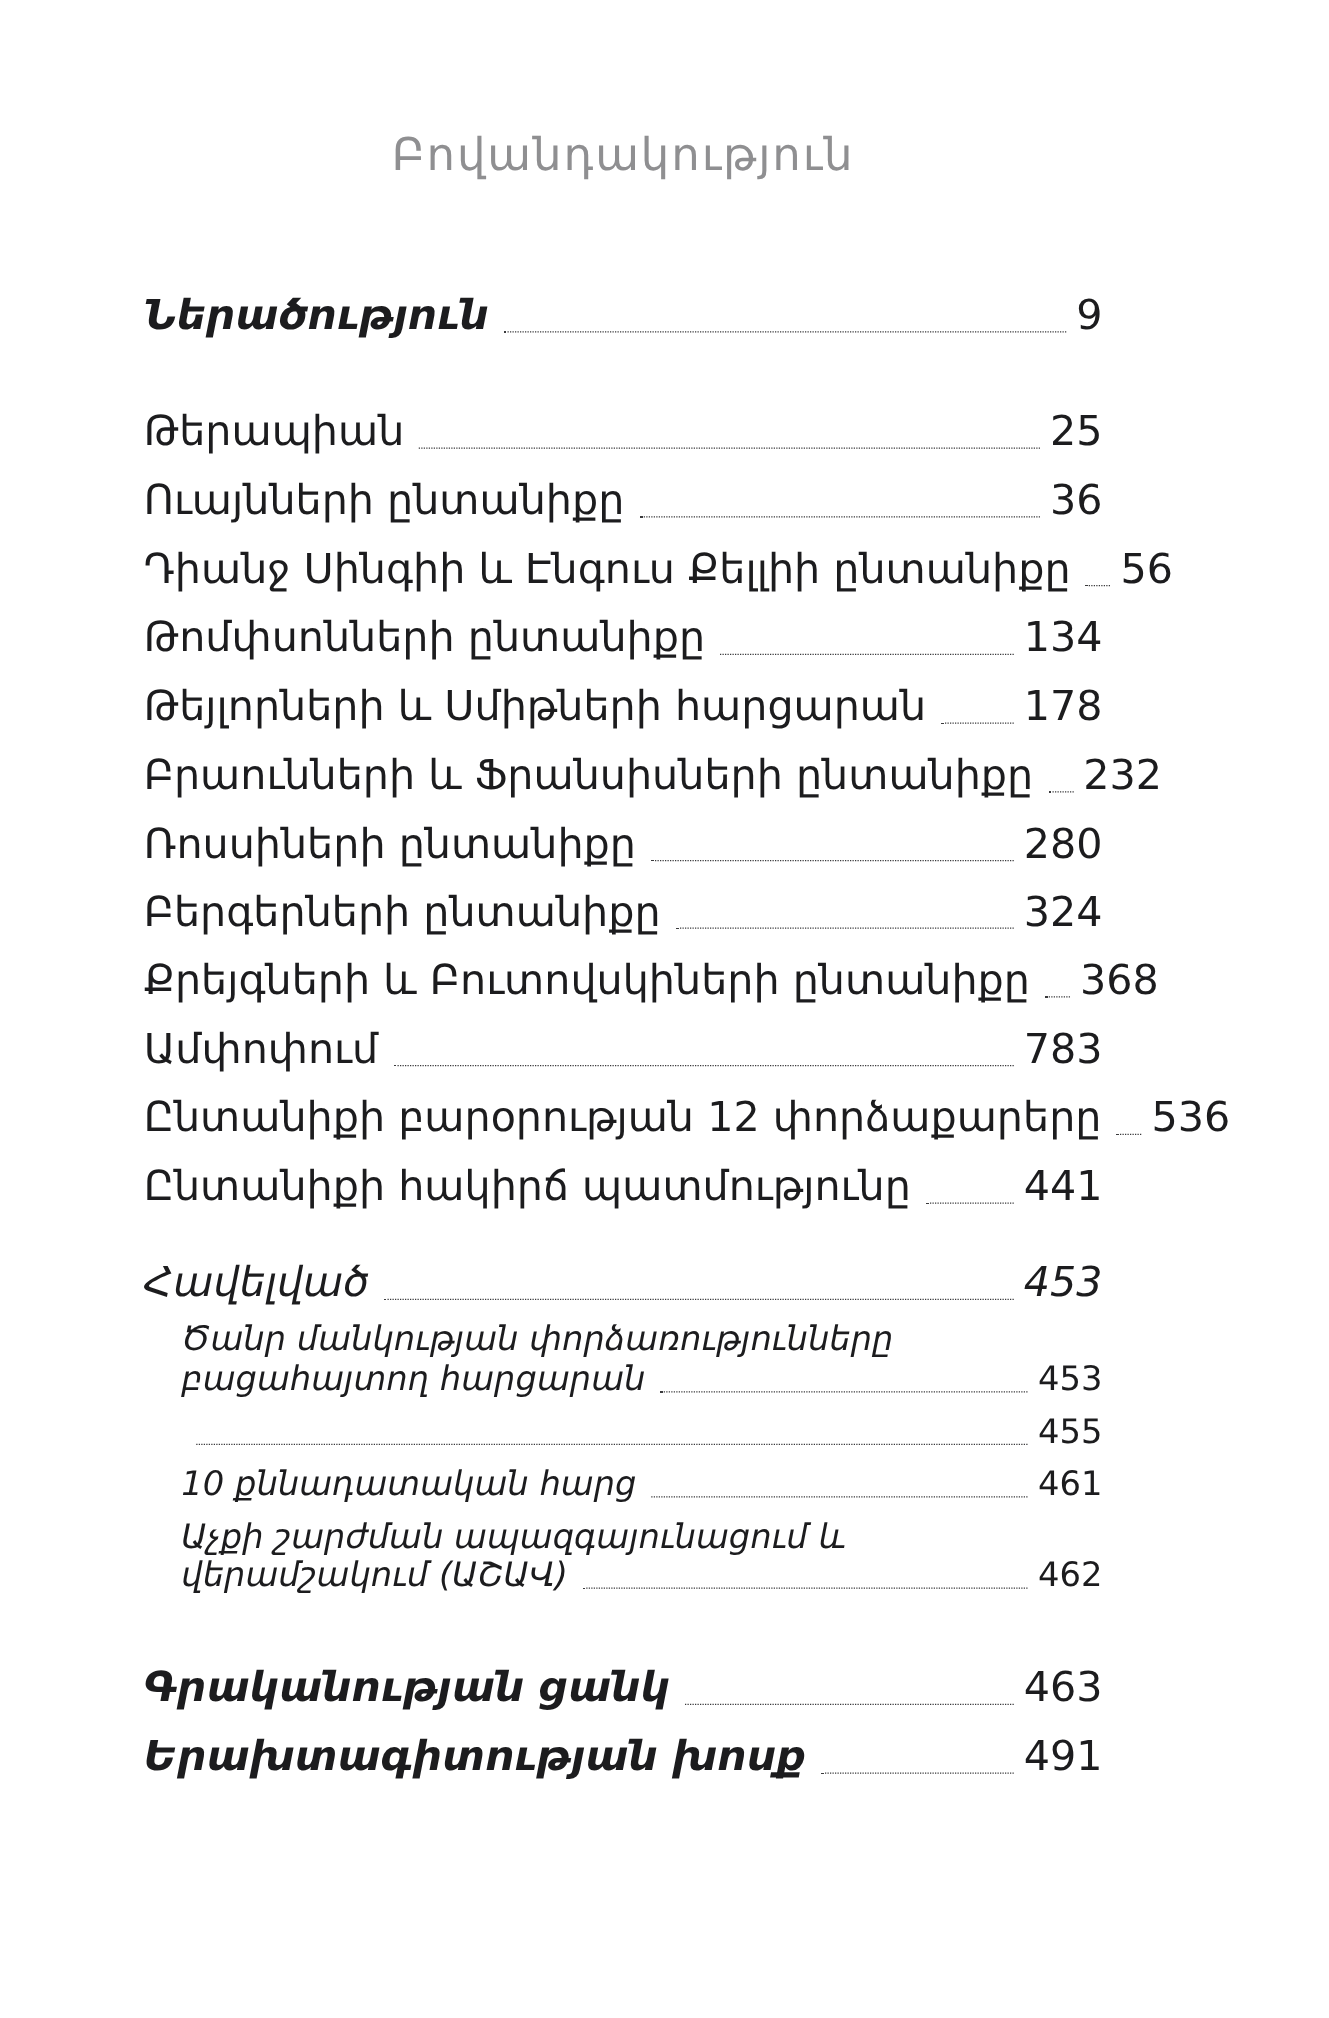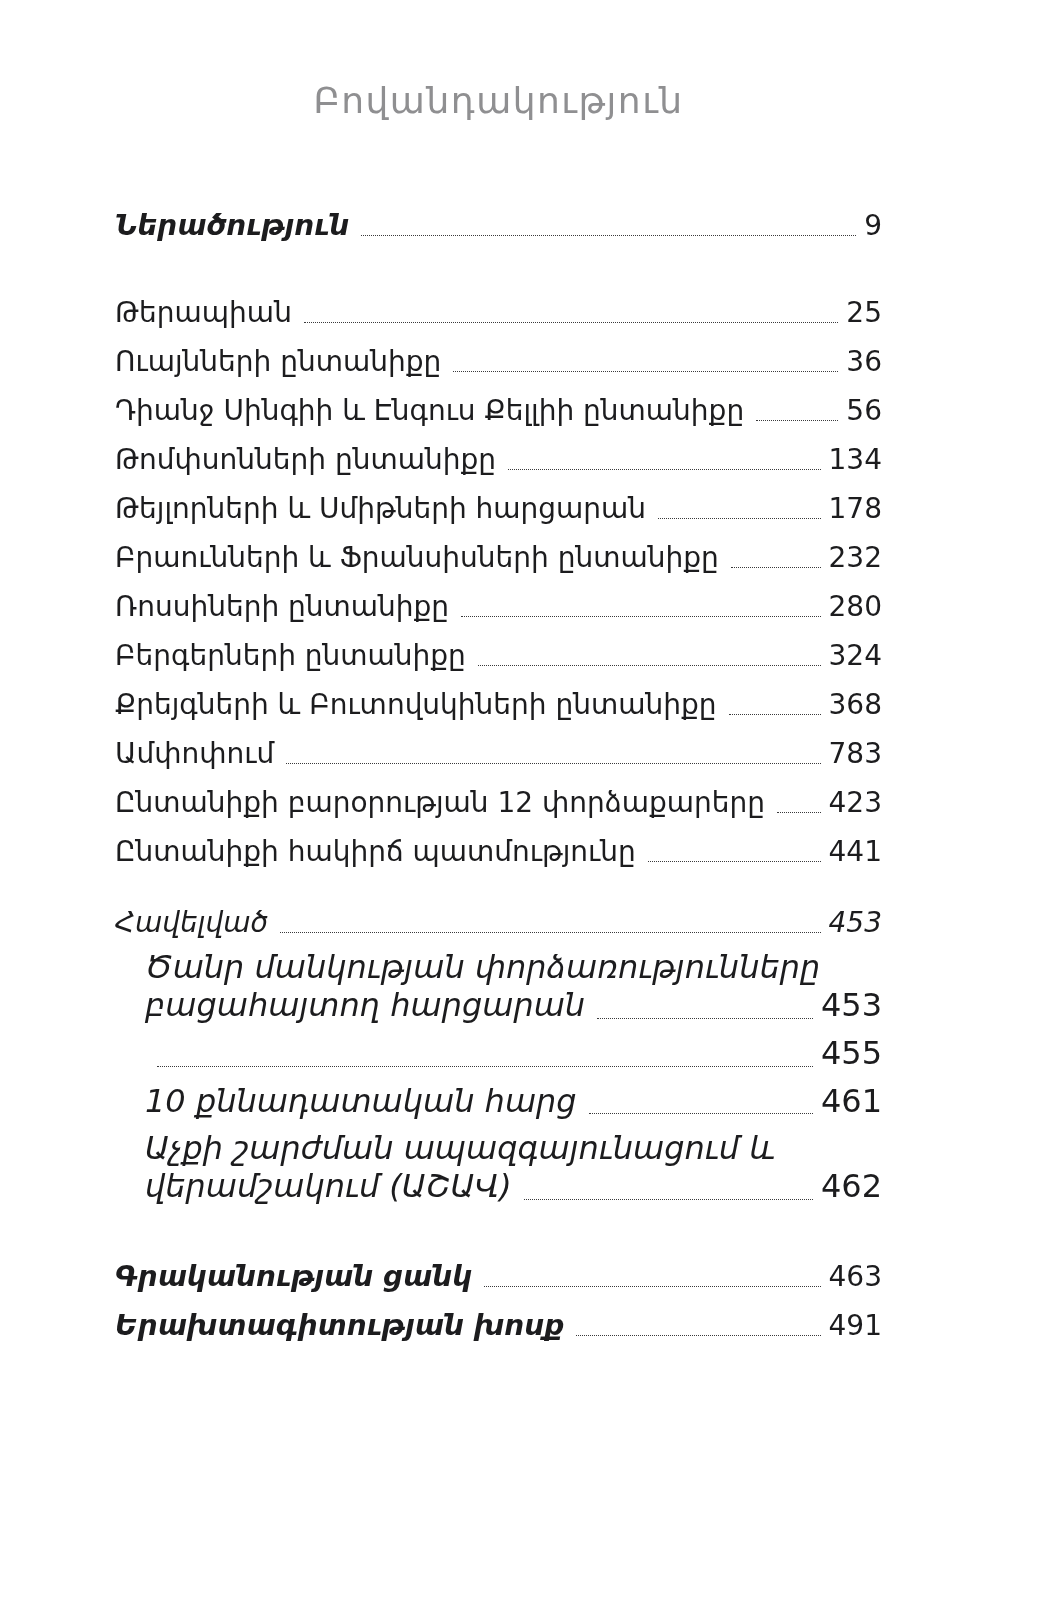--- a/index.html
+++ b/index.html
@@ -11,36 +11,36 @@
     width: 1063px;
     height: 1614px;
     font-family: "DejaVu Sans", sans-serif;
     color: #1c1c1e;
     overflow: hidden;
   }
   .page {
     box-sizing: border-box;
     width: 1063px;
     height: 1614px;
-    padding: 80px 181px 0 115px;
+    padding: 104px 181px 0 115px;
   }
   .title {
     margin: 0;
     text-align: center;
     font-size: 36px;
     font-weight: 400;
     letter-spacing: 1.5px;
     color: #8f8f91;
   }
   .toc {
     margin-top: 88px;
   }
   .entry {
     margin-top: 16px;
-    font-size: 28px;
+    font-size: 33px;
   }
   .entry .line {
     display: flex;
     align-items: flex-end;
     line-height: 1.18;
   }
   .label {
     white-space: nowrap;
   }
   .leader {
@@ -55,21 +55,21 @@
     font-weight: 400;
   }
   
   .entry.intro { font-style: italic; font-weight: 600; }
   .entry.intro .num { font-weight: 400; }
   .entry.italic { font-style: italic; }
   .entry.italic.num-it .num { font-style: italic; }
   .entry.bold-italic { font-style: italic; font-weight: 700; }
   .entry.bold-italic .num { font-weight: 400; }
   
-  .entry.indent { margin-left: 30px; margin-top: 10px; font-size: 32px; }
+  .entry.indent { margin-left: 30px; margin-top: 10px; font-size: 27px; }
   .entry.indent .line + .line { margin-top: 0; }
   
   .entry.sp-lg { margin-top: 54px; }
   .entry.sp-md { margin-top: 38px; }
 </style>
 </head>
 <body>
 
 <div class="page">
   <h1 class="title">Բովանդակություն</h1>
@@ -148,21 +148,21 @@
         <div class="line">
           <span class="label">Ամփոփում</span>
           <span class="leader"></span>
           <span class="num">783</span>
         </div>
       </div>
       <div class="entry">
         <div class="line">
           <span class="label">Ընտանիքի բարօրության 12 փորձաքարերը</span>
           <span class="leader"></span>
-          <span class="num">423</span>
+          <span class="num">536</span>
         </div>
       </div>
       <div class="entry">
         <div class="line">
           <span class="label">Ընտանիքի հակիրճ պատմությունը</span>
           <span class="leader"></span>
           <span class="num">441</span>
         </div>
       </div>
       <div class="entry italic num-it sp-md">

